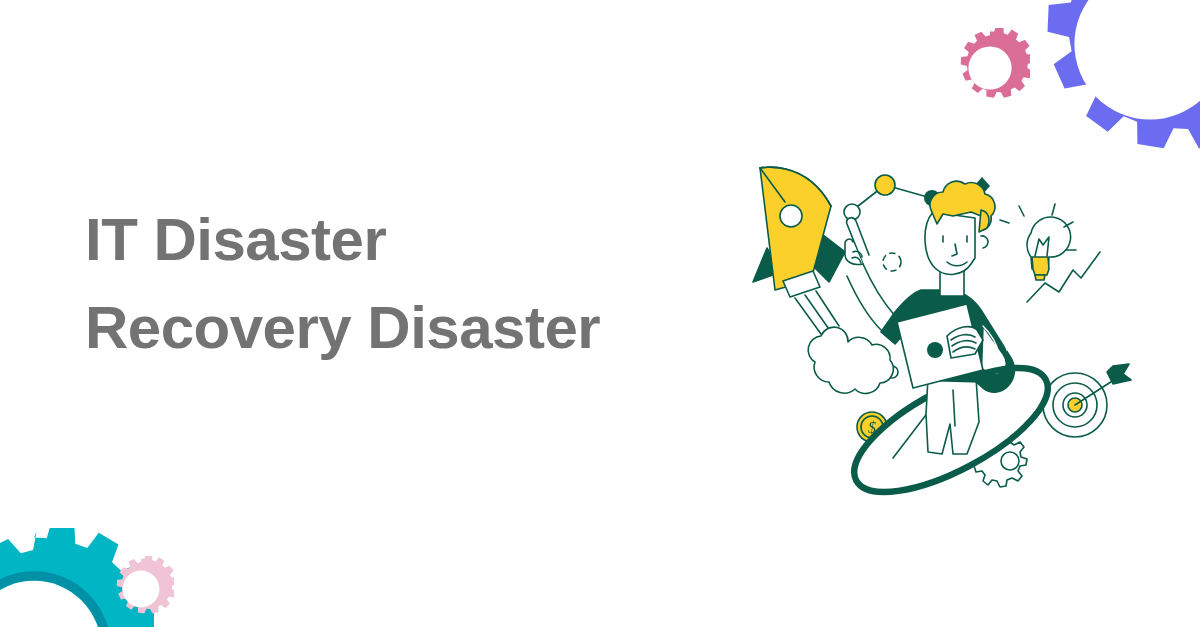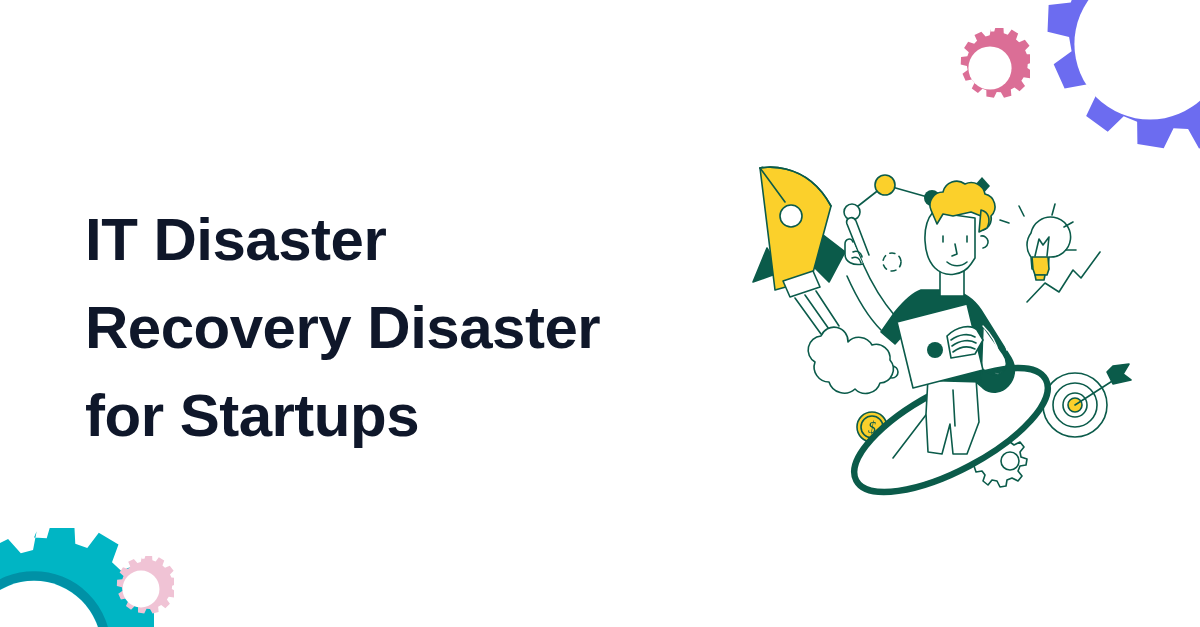--- a/index.html
+++ b/index.html
@@ -53,21 +53,21 @@
     position: absolute;
     left: 85px;
     top: 196px;
     width: 640px;
     margin: 0;
     font-family: "Liberation Sans", sans-serif;
     font-size: 60px;
     line-height: 88px;
     font-weight: 700;
     letter-spacing: -0.5px;
-    color: #0f172a;
+    color: #737373;
   }
   .headline .hl-line { display: block; white-space: nowrap; }
 
   
   .illustration {
     position: absolute;
     left: 735px;
     top: 140px;
     width: 430px;
     height: 370px;
@@ -104,21 +104,20 @@
   <div class="gear-bl-pink">
     <svg viewBox="0 0 100 100" aria-hidden="true">
       <path fill="#F0C3D5" d="M50 4l5.3.3 2.2-7.6 9.3 2 .4 7.9 5 1.7 4.8-6.3 8.2 4.9-2.7 7.4 3.9 3.6 7.2-3.2 5.8 7.6-5.5 5.6 2.2 4.8 7.9.4.8 9.5-7.6 2.3-.5 5.2 6.8 4-3.6 8.8-7.8-1.3-2.9 4.4 4.6 6.4-6.9 6.6-6.3-4.7-4.6 2.5.7 7.9-9.2 2.6-3.9-6.9-5.2-.3-3.5 7.1-9.4-1.5-.1-7.9-4.8-2-5.7 5.5-7.7-5.6 3.4-7.1-3.3-4.1-7.8 1.4-3.9-8.7 6.4-4.6-.9-5.1-7.7-1.9.4-9.5 7.9-.9 1.8-4.9-5.9-5.2 5.1-8 7.5 2.6 3.6-3.8-3.2-7.2 8.6-4.1 5.3 5.9 5.1-1.3 1.5-7.8z"></path>
       <circle cx="50" cy="50" r="28" fill="#ffffff"></circle>
     </svg>
   </div>
 
   <h1 class="headline">
     <span class="hl-line">IT Disaster</span>
     <span class="hl-line">Recovery Disaster</span>
-    <span class="hl-line">for Startups</span>
   </h1>
 
   <div class="illustration">
     <svg viewBox="0 0 430 370" aria-hidden="true">
       <g fill="none" stroke="#0B5B4A" stroke-width="1.6" stroke-linecap="round" stroke-linejoin="round">
 
         <g>
           <line x1="118" y1="70" x2="150" y2="45"></line>
           <line x1="150" y1="45" x2="196" y2="58"></line>
           <circle cx="117" cy="72" r="8" fill="#ffffff"></circle>

